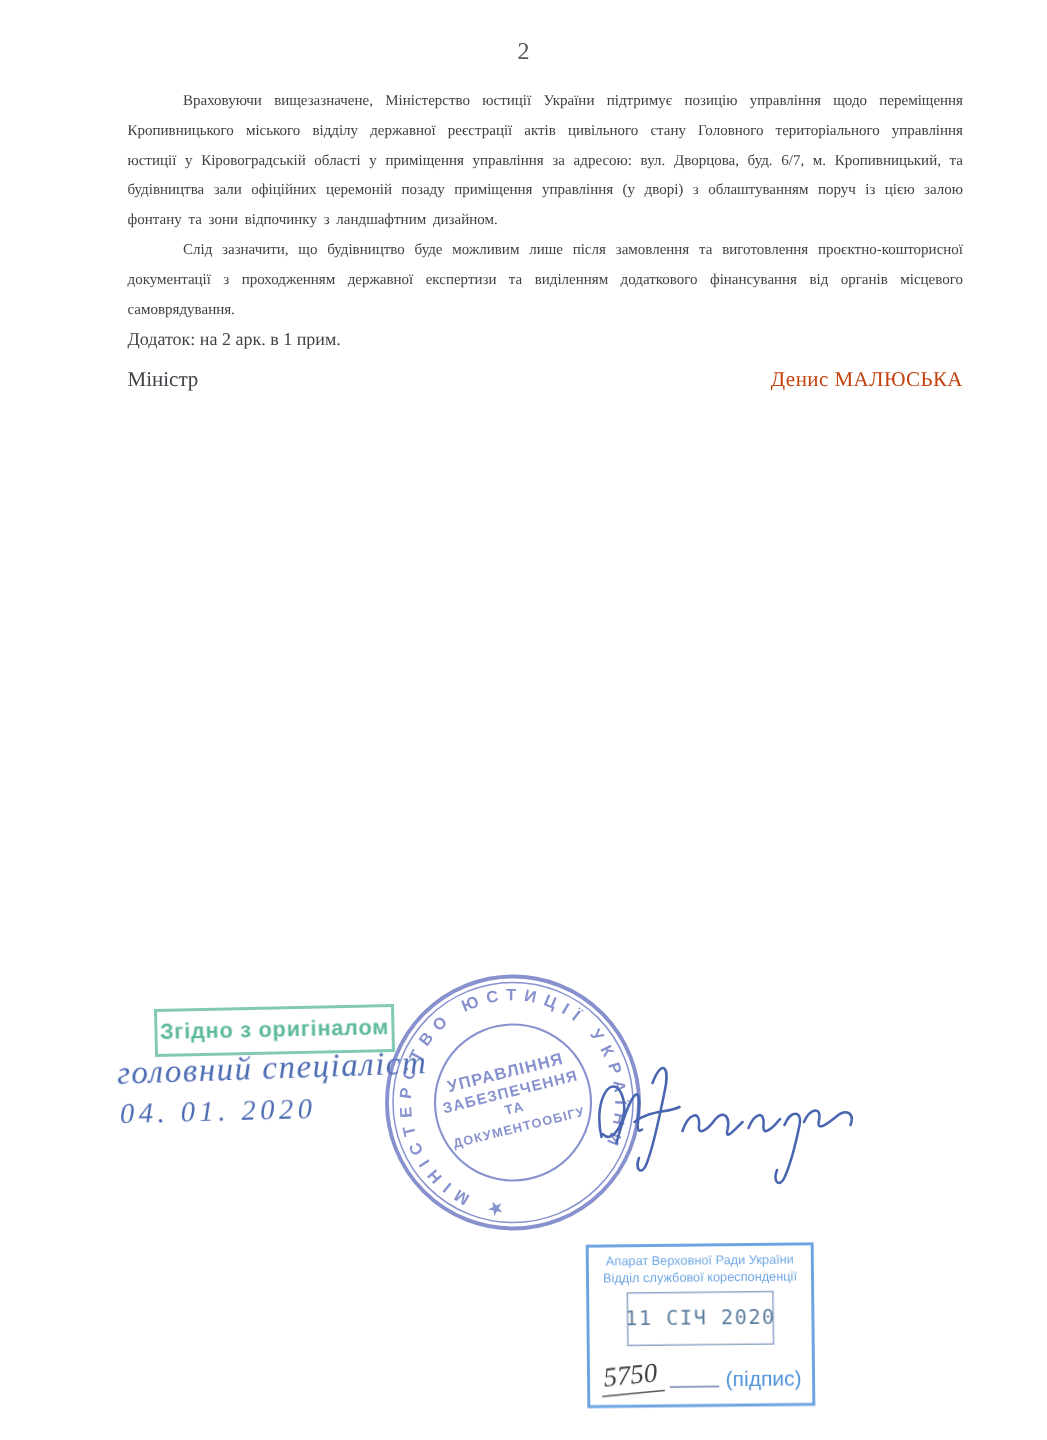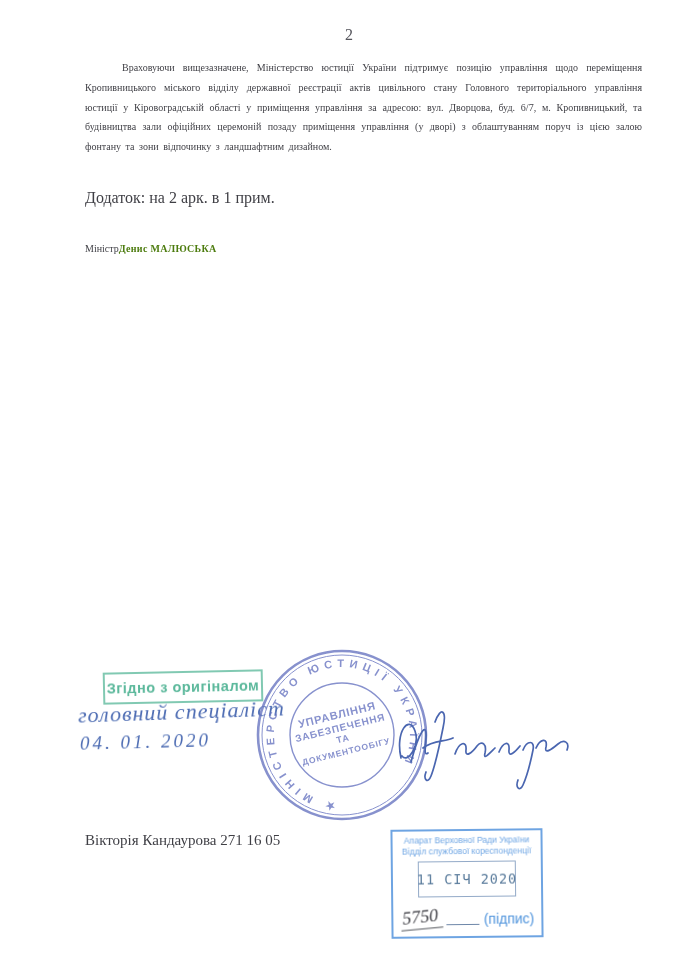--- a/index.html
+++ b/index.html
@@ -13,27 +13,27 @@
   }
   .page-number {
     position: absolute; top: 26px; left: 0; right: 0;
     text-align: center; font-size: 16px; color:#55555c;
   }
   .doc-body { position: absolute; left: 85px; top: 58px; width: 557px; }
   .para {
     margin: 0; text-align: justify; text-indent: 37px;
     font-size: 10px; line-height: 19.8px; word-spacing: 2px;
   }
-  .attachment { margin: 32px 0 0 0; font-size: 16px; }
+  .attachment { margin: 3px 0 0 0; font-size: 12px; }
   .closing { margin: 20px 0 0 0; text-indent: 37px; font-size: 15.5px; }
   .sign-row {
-    margin-top: 36px; display: flex; 
-    font-size: 10px;
+    margin-top: 12px; display: flex; justify-content: space-between;
+    font-size: 14px;
   }
-  .signer-name { font-weight: bold; letter-spacing: .3px; color:#4d7c0f; }
+  .signer-name { font-weight: normal; letter-spacing: .3px; color:#c2410c; }
 
   
   .green-stamp {
     position: absolute; left: 103px; top: 671px; width: 156px; height: 28px;
     border: 2px solid rgba(62,172,137,.65);
     display: flex; align-items: center; justify-content: center;
     font-family: "Liberation Sans", sans-serif;
     font-size: 14.5px; font-weight: bold;
     color: rgba(62,172,137,.85);
     transform: rotate(-1.2deg);
@@ -98,20 +98,21 @@
 </style>
 </head>
 <body>
 
 <div class="page">
 
   <div class="page-number">2</div>
 
   <div class="doc-body">
     <p class="para">Враховуючи вищезазначене, Міністерство юстиції України підтримує позицію управління щодо переміщення Кропивницького міського відділу державної реєстрації актів цивільного стану Головного територіального управління юстиції у Кіровоградській області у приміщення управління за адресою: вул. Дворцова, буд. 6/7, м. Кропивницький, та будівництва зали офіційних церемоній позаду приміщення управління (у дворі) з облаштуванням поруч із цією залою фонтану та зони відпочинку з ландшафтним дизайном.</p>
+    <p class="para">Слід зазначити, що будівництво буде можливим лише після замовлення та виготовлення проєктно-кошторисної документації з проходженням державної експертизи та виділенням додаткового фінансування від органів місцевого самоврядування.</p>
     <p class="attachment">Додаток: на 2 арк. в 1 прим.</p>
     <div class="sign-row">
       <span>Міністр</span>
       <span class="signer-name">Денис МАЛЮСЬКА</span>
     </div>
   </div>
 
   <div class="green-stamp">
     <span>Згідно з оригіналом</span>
   </div>
@@ -133,21 +134,20 @@
       <text x="92" y="85" font-size="10">ЗАБЕЗПЕЧЕННЯ</text>
       <text x="92" y="96" font-size="9">ТА</text>
       <text x="92" y="109" font-size="8.5">ДОКУМЕНТООБІГУ</text>
     </g>
   </svg>
 
   <svg class="signature" width="185" height="95" viewBox="0 0 185 95">
     <path d="M 8,60 C 2,34 16,16 22,33 C 27,47 15,66 9,58 M 18,64 C 26,34 34,22 33,40 C 32,52 31,58 35,55 M 42,24 C 48,8 54,12 50,30 C 46,50 42,68 38,78 C 35,86 30,82 33,74 M 30,50 C 40,42 52,44 60,40 M 62,56 C 66,44 74,42 73,52 C 72,60 79,55 84,48 C 89,42 94,46 92,55 C 90,63 97,55 102,50 M 106,54 C 110,44 117,42 116,52 C 115,61 123,53 127,48 M 130,52 C 134,42 142,42 140,52 C 138,62 134,78 130,87 C 127,94 122,90 125,82 M 143,50 C 147,41 155,39 153,49 C 151,57 159,51 165,46 C 171,41 177,44 174,52"></path>
   </svg>
 
-  <div class="contact">Вікторія Кандаурова 271 16 05</div>
 
   <div class="reg-stamp">
     <div class="reg-head">
       <div>Апарат Верховної Ради України</div>
       <div>Відділ службової кореспонденції</div>
     </div>
     <div class="reg-date-box">
       <span class="reg-date">11 СІЧ 2020</span>
     </div>
     <div class="reg-bottom">

